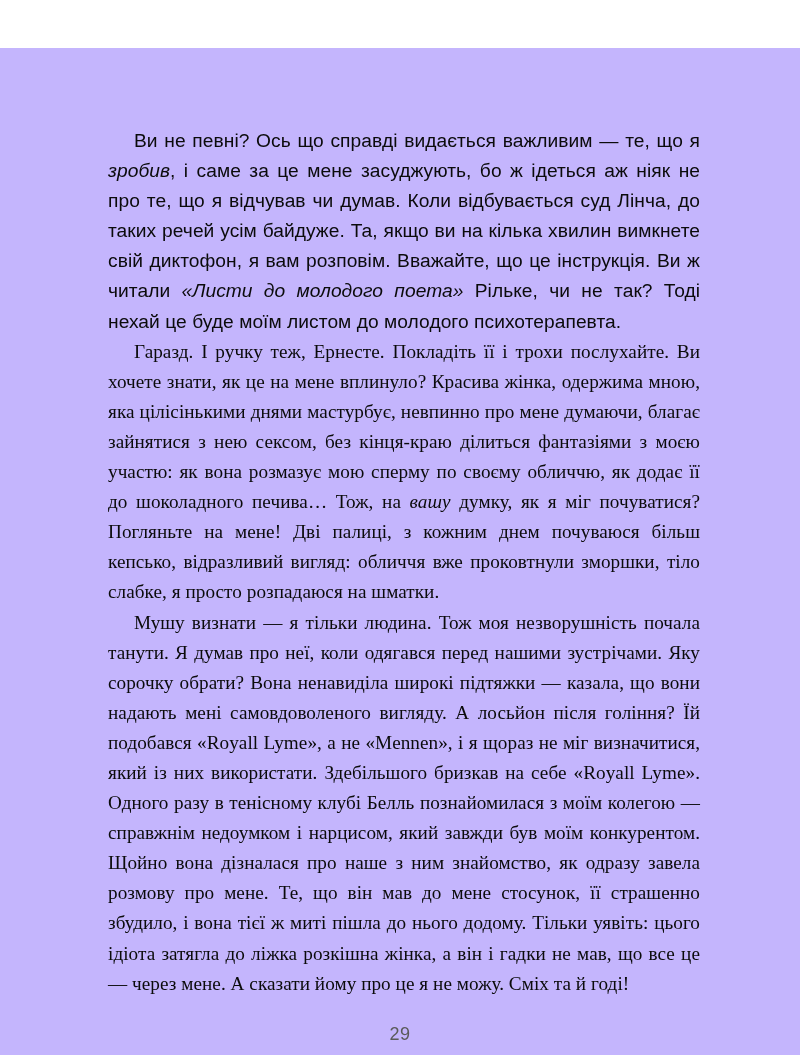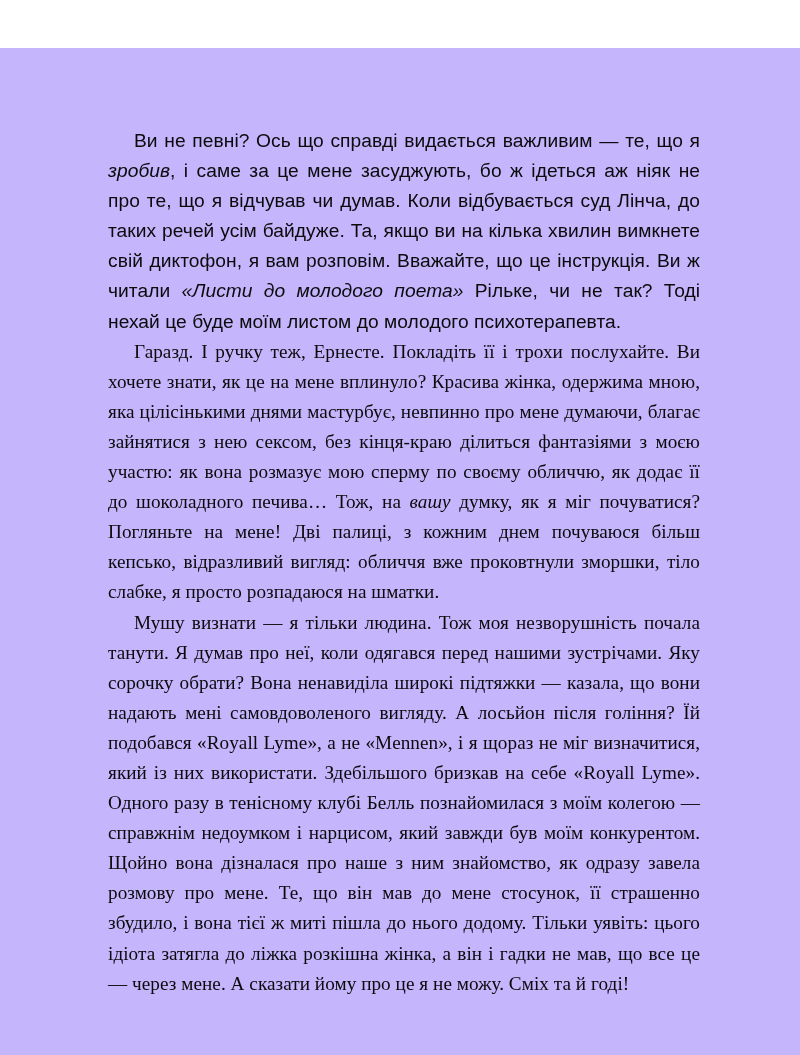--- a/index.html
+++ b/index.html
@@ -64,14 +64,15 @@
 <body>
 
 <div class="page">
 
   <div class="text-column">
     <p class="body-par">Ви не певні? Ось що справді видається важливим — те, що я <i>зробив</i>, і саме за це мене засуджують, бо ж ідеться аж ніяк не про те, що я відчував чи думав. Коли відбувається суд Лінча, до таких речей усім байдуже. Та, якщо ви на кілька хвилин вимкнете свій диктофон, я вам розповім. Вважайте, що це інструкція. Ви ж читали <i>«Листи до молодого поета»</i> Рільке, чи не так? Тоді нехай це буде моїм листом до молодого психотерапевта.</p>
     <p class="body-par">Гаразд. І ручку теж, Ернесте. Покладіть її і трохи послухайте. Ви хочете знати, як це на мене вплинуло? Красива жінка, одержима мною, яка цілісінькими днями мастурбує, невпинно про мене думаючи, благає зайнятися з нею сексом, без кінця-краю ділиться фантазіями з моєю участю: як вона розмазує мою сперму по своєму обличчю, як додає її до шоколадного печива… Тож, на <i>вашу</i> думку, як я міг почуватися? Погляньте на мене! Дві палиці, з кожним днем почуваюся більш кепсько, відразливий вигляд: обличчя вже проковтнули зморшки, тіло слабке, я просто розпадаюся на шматки.</p>
     <p class="body-par">Мушу визнати — я тільки людина. Тож моя незворушність почала танути. Я думав про неї, коли одягався перед нашими зустрічами. Яку сорочку обрати? Вона ненавиділа широкі підтяжки — казала, що вони надають мені самовдоволеного вигляду. А лосьйон після гоління? Їй подобався «Royall Lyme», а не «Mennen», і я щораз не міг визначитися, який із них використати. Здебільшого бризкав на себе «Royall Lyme». Одного разу в тенісному клубі Белль познайомилася з моїм колегою — справжнім недоумком і нарцисом, який завжди був моїм конкурентом. Щойно вона дізналася про наше з ним знайомство, як одразу завела розмову про мене. Те, що він мав до мене стосунок, її страшенно збудило, і вона тієї ж миті пішла до нього додому. Тільки уявіть: цього ідіота затягла до ліжка розкішна жінка, а він і гадки не мав, що все це — через мене. А сказати йому про це я не можу. Сміх та й годі!</p>
   </div>
 
+  <div class="page-number">29</div>
 
 </div>
 
 </body></html>

